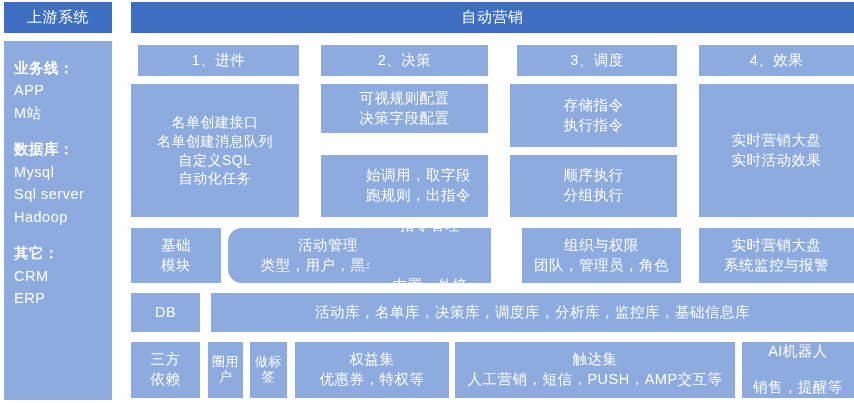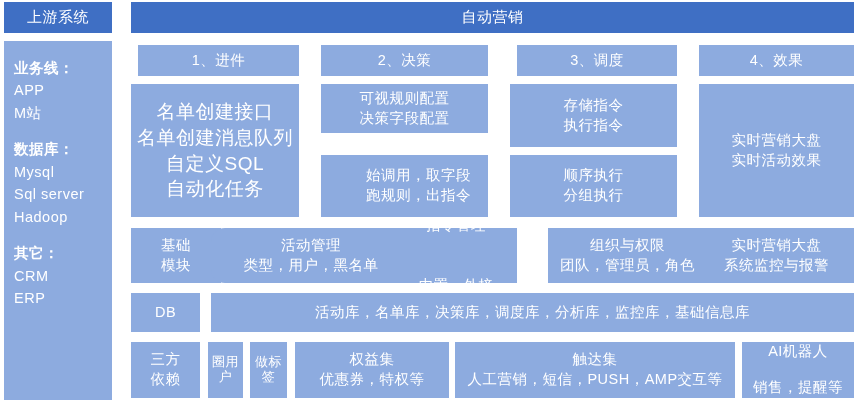--- a/index.html
+++ b/index.html
@@ -61,33 +61,33 @@
   }
 
   
   .colhead { top: 45px; height: 31px; font-size: 14.5px; }
   #col-head-1 { left: 138px; width: 161px; }
   #col-head-2 { left: 321px; width: 167px; }
   #col-head-3 { left: 517px; width: 160px; }
   #col-head-4 { left: 699px; width: 155px; }
 
   
-  #r2c1 { left: 131px; top: 84px; width: 168px; height: 133px; font-size: 19px; }
+  #r2c1 { left: 131px; top: 84px; width: 168px; height: 133px; font-size: 14px; }
   #r2c2a { left: 321px; top: 84px; width: 167px; height: 49px; font-size: 14.5px; }
   #r2c2b { left: 321px; top: 155px; width: 167px; height: 62px; font-size: 14.5px; padding-left: 28px; }
   #r2c3a { left: 510px; top: 84px; width: 167px; height: 63px; font-size: 14.5px; }
   #r2c3b { left: 510px; top: 155px; width: 167px; height: 62px; font-size: 14.5px; }
   #r2c4 { left: 699px; top: 84px; width: 155px; height: 133px; font-size: 14.5px; }
 
   
   .r3 { top: 228px; height: 55px; font-size: 14.5px; }
   #r3a { left: 131px; width: 90px; }
-  #r3b { left: 211px; width: 200px; border-radius: 14px; }
-  #r3c { left: 395px; width: 122px; gap: 40px; }
-  #r3d { left: 548px; width: 159px; }
+  #r3b { left: 228px; width: 200px; border-radius: 14px; }
+  #r3c { left: 369px; width: 122px; gap: 40px; }
+  #r3d { left: 522px; width: 159px; }
   #r3e { left: 699px; width: 155px; }
 
   
   .r4 { top: 293px; height: 39px; font-size: 14.5px; }
   #r4a { left: 131px; width: 69px; }
   #r4b { left: 211px; width: 643px; }
 
   
   .r5 { top: 342px; height: 56px; font-size: 14.5px; }
   #r5a { left: 131px; width: 69px; }

